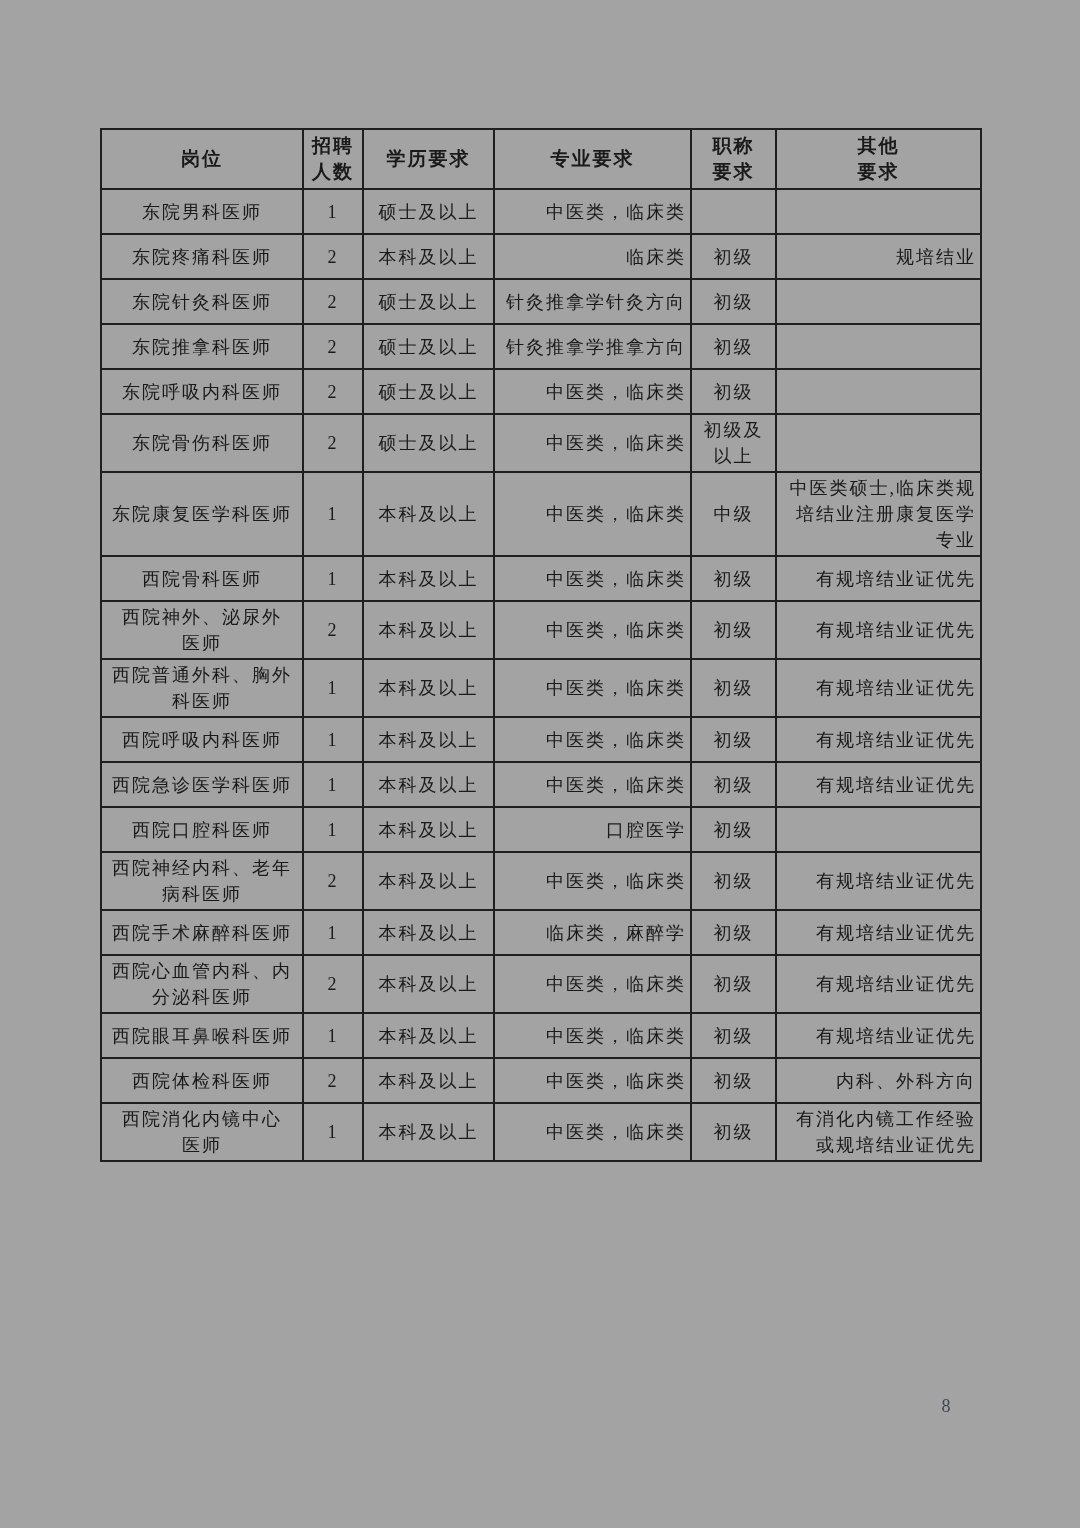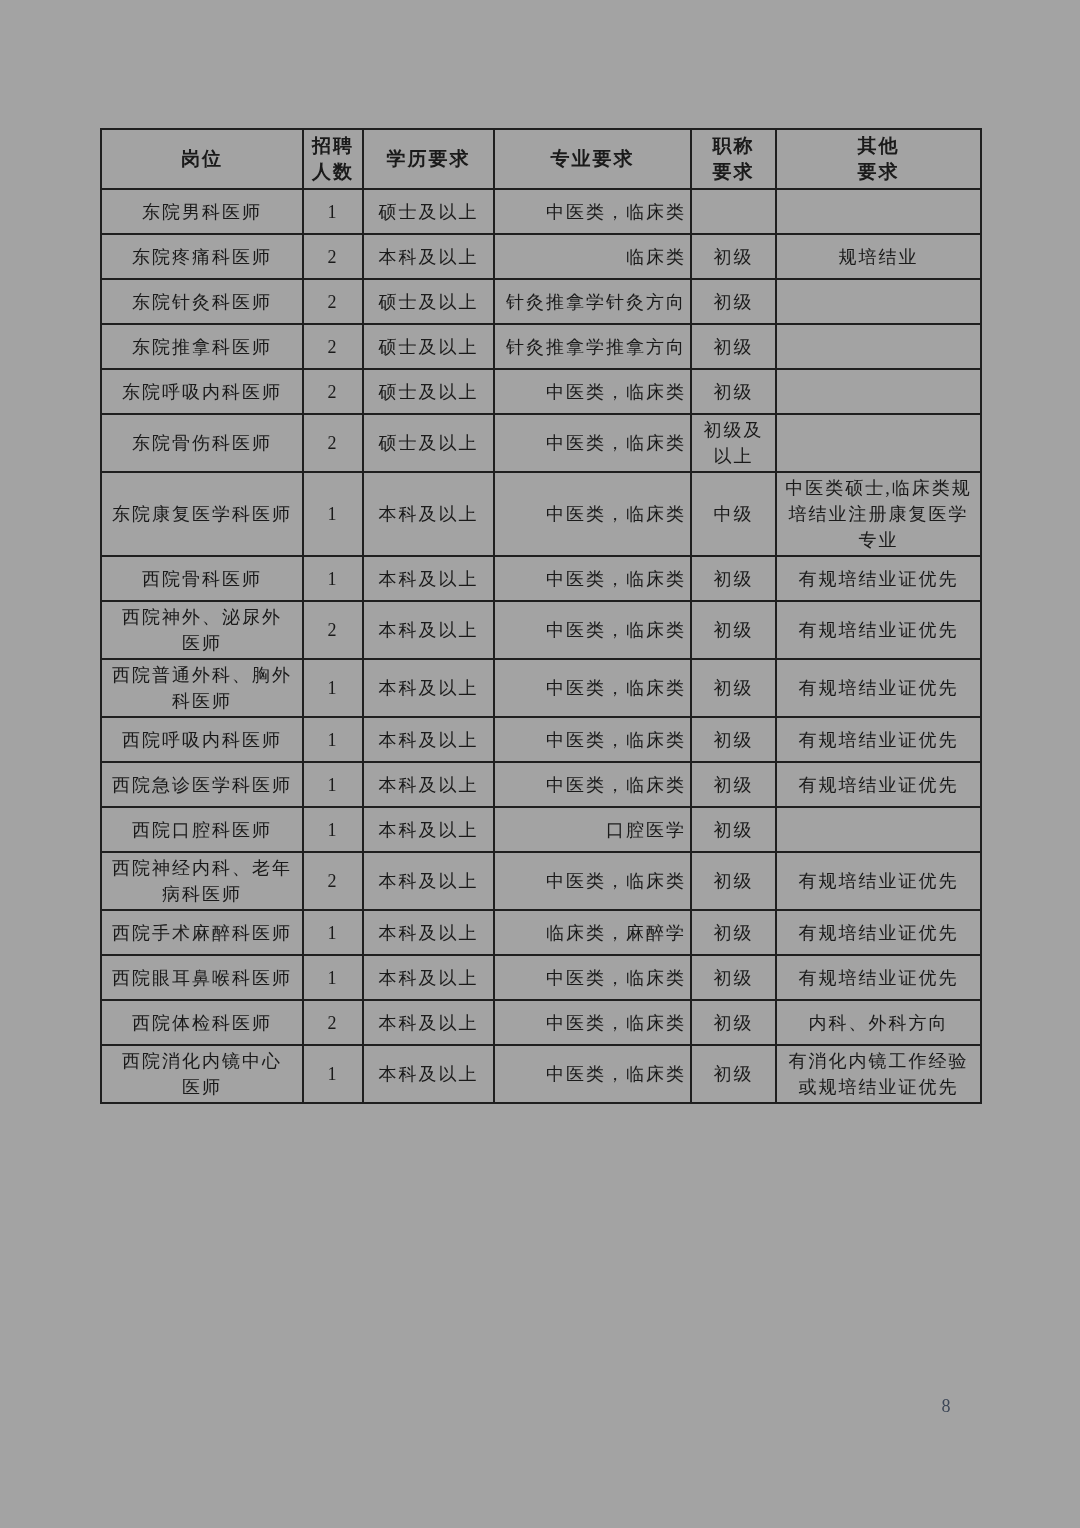--- a/index.html
+++ b/index.html
@@ -45,21 +45,21 @@
   }
   table.recruit th {
     font-weight: bold;
     text-align: center;
     height: 54px;
     font-size: 19px;
   }
   table.recruit td { height: 39px; }
   td.a-center { text-align: center; }
   td.a-left-major { text-align: right; padding-left: 10px; }
-  td.a-left-other { text-align: center; padding-left: 9px; padding-right: 5px; }
+  td.a-left-other { text-align: right; padding-left: 9px; padding-right: 5px; }
   .page-number {
     position: absolute;
     left: 926px;
     top: 1396px;
     width: 40px;
     text-align: center;
     font-size: 18px;
     letter-spacing: 0;
     color: #3d4757;
     font-family: "Liberation Serif", "DejaVu Serif", serif;
@@ -213,20 +213,29 @@
         </tr>
         <tr>
           <td class="a-center">西院手术麻醉科医师</td>
           <td class="a-center">1</td>
           <td class="a-center">本科及以上</td>
           <td class="a-left-major">临床类，麻醉学</td>
           <td class="a-center">初级</td>
           <td class="a-left-other">有规培结业证优先</td>
         </tr>
         <tr>
+          <td class="a-center">西院心血管内科、内
+分泌科医师</td>
+          <td class="a-center">2</td>
+          <td class="a-center">本科及以上</td>
+          <td class="a-left-major">中医类，临床类</td>
+          <td class="a-center">初级</td>
+          <td class="a-left-other">有规培结业证优先</td>
+        </tr>
+        <tr>
           <td class="a-center">西院眼耳鼻喉科医师</td>
           <td class="a-center">1</td>
           <td class="a-center">本科及以上</td>
           <td class="a-left-major">中医类，临床类</td>
           <td class="a-center">初级</td>
           <td class="a-left-other">有规培结业证优先</td>
         </tr>
         <tr>
           <td class="a-center">西院体检科医师</td>
           <td class="a-center">2</td>

